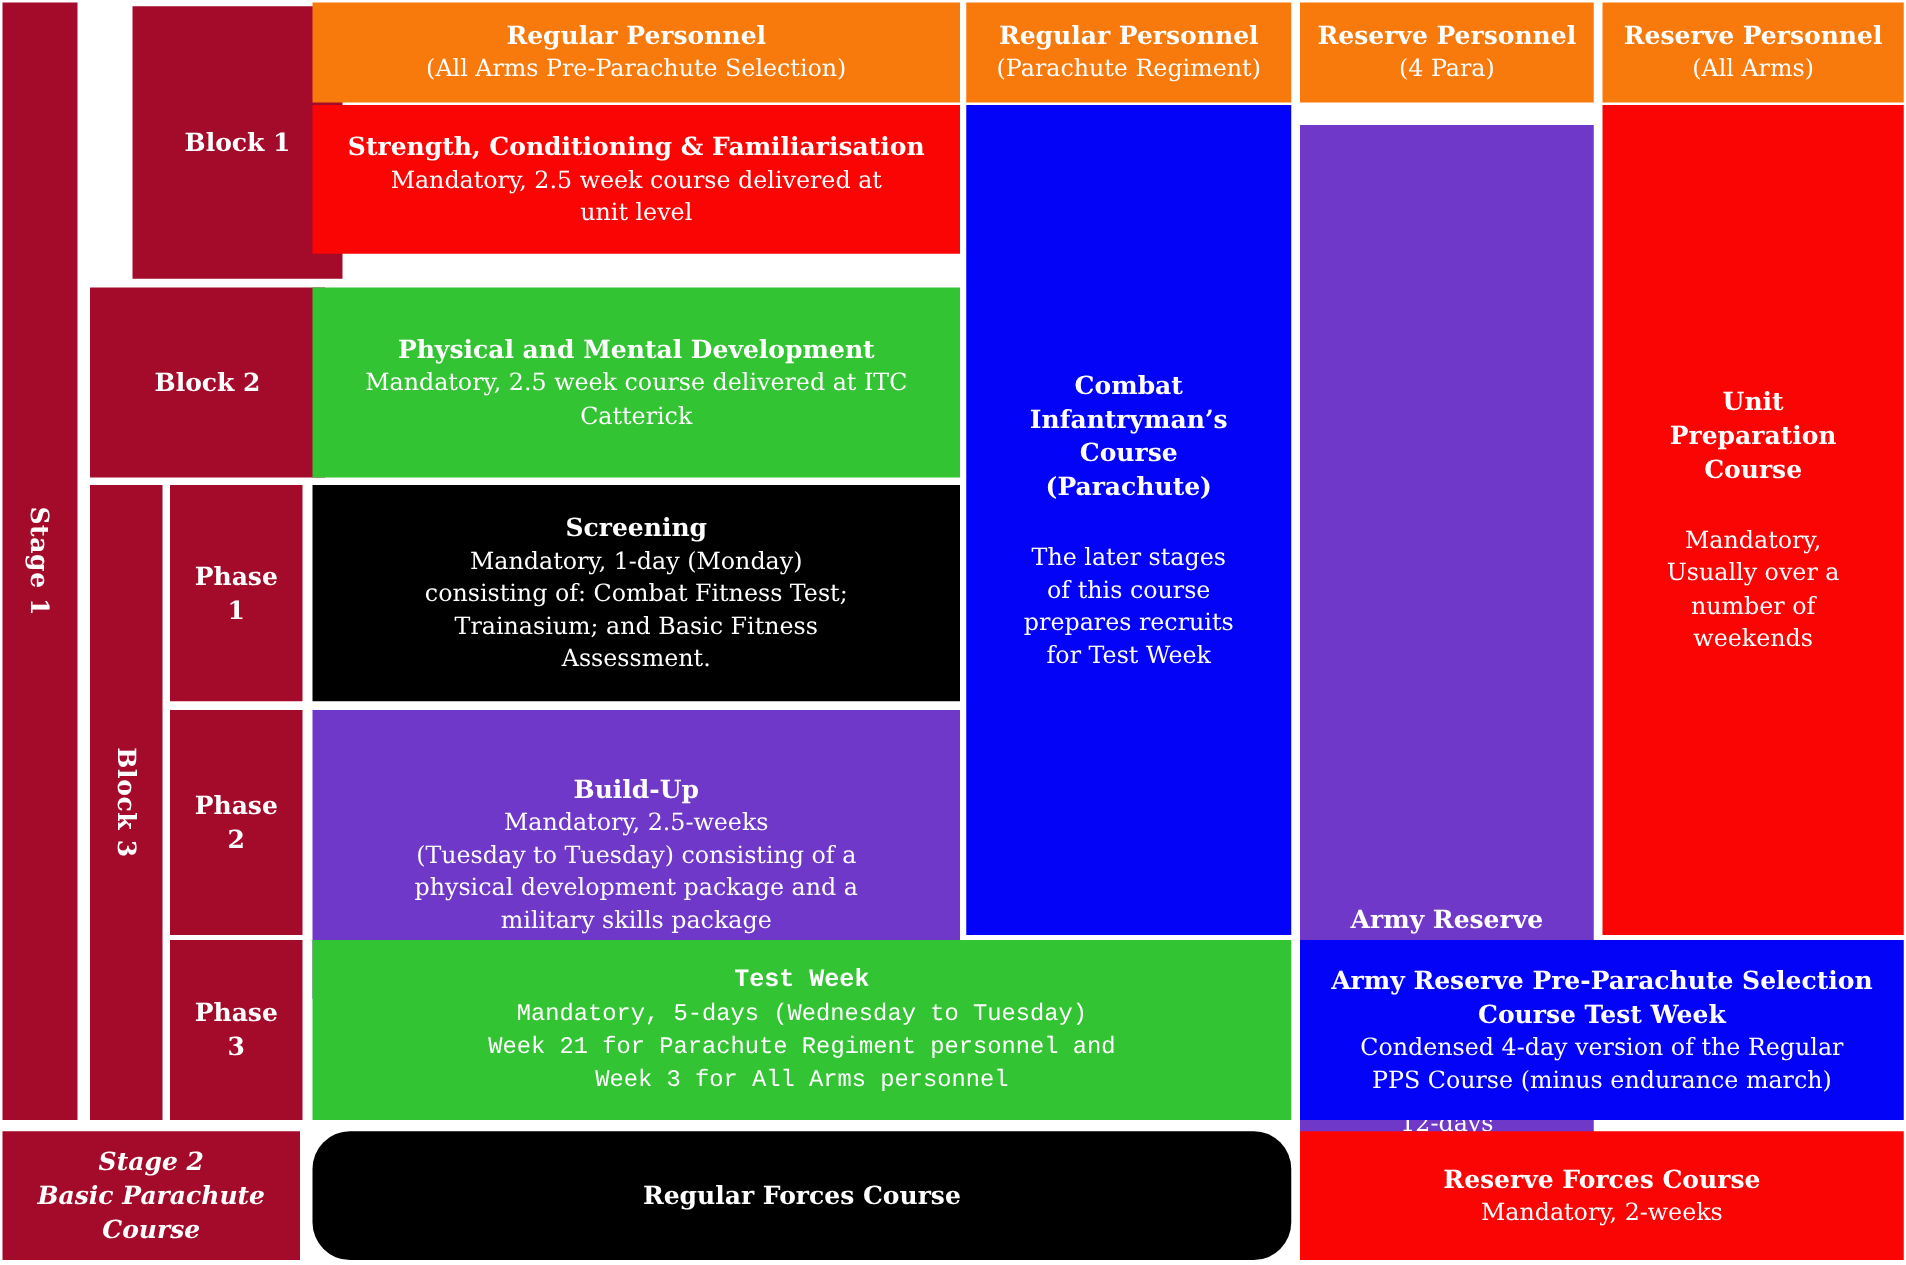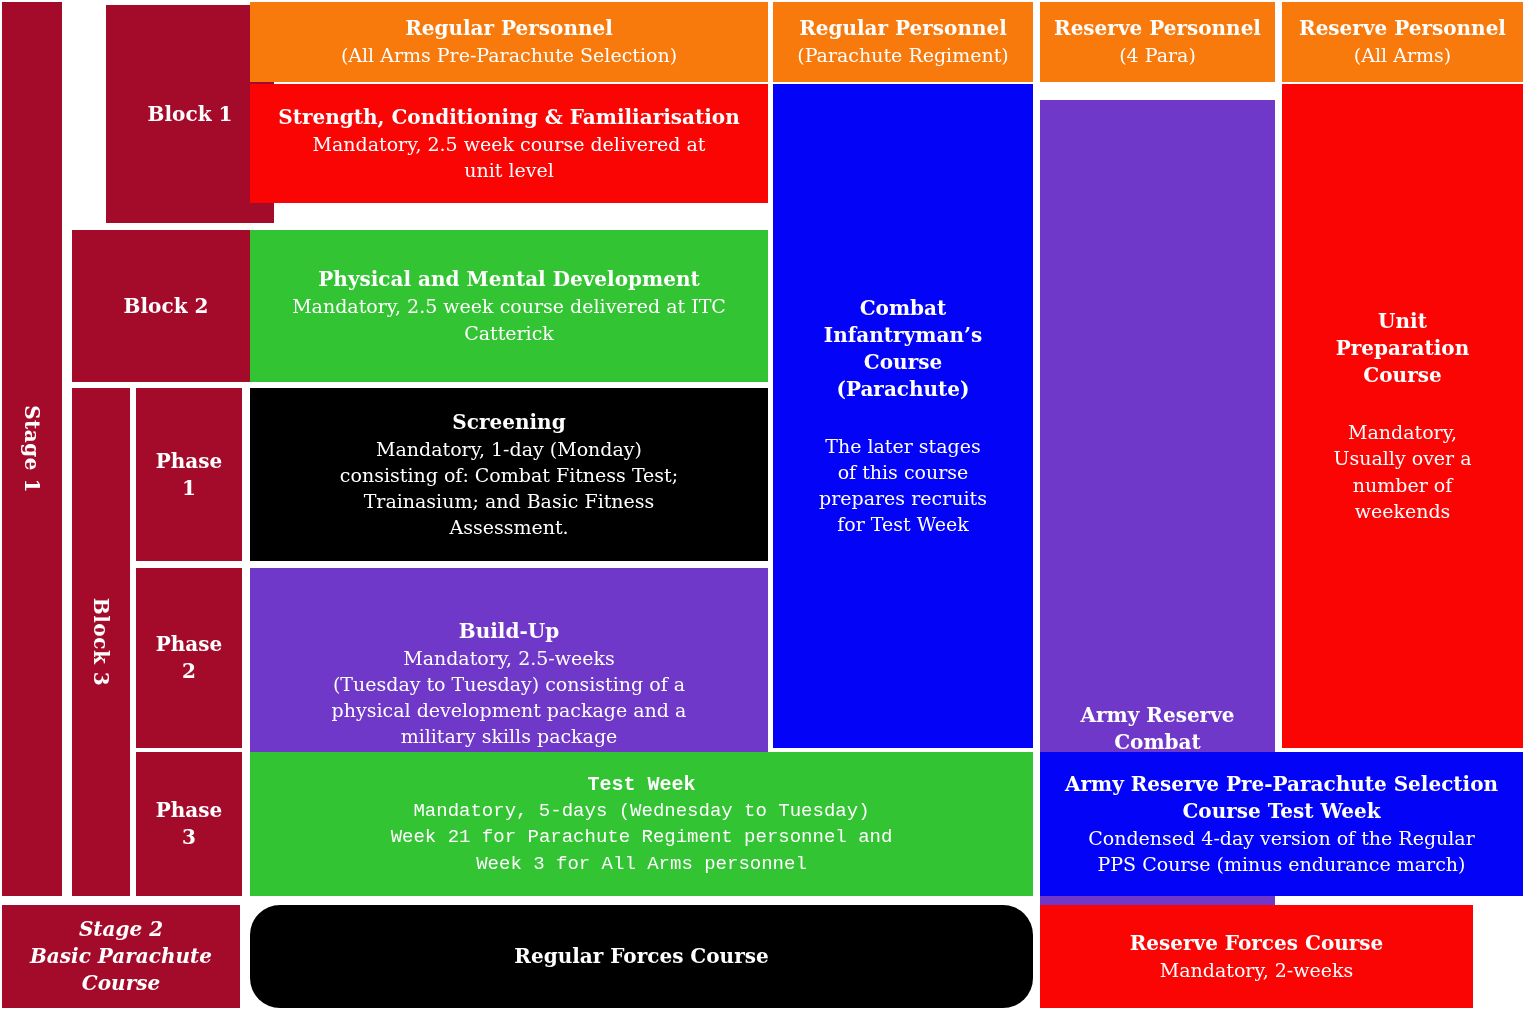--- a/index.html
+++ b/index.html
@@ -1,21 +1,21 @@
 <!DOCTYPE html>
 <html><head>
 <meta charset="utf-8">
 <style>
   html,body{margin:0;padding:0;background:#ffffff;}
   body{font-family:"DejaVu Serif", serif; -webkit-font-smoothing:antialiased;}
   .canvas{position:relative;width:1525px;height:1012px;background:#ffffff;overflow:hidden;}
   .cell{
     position:absolute;box-sizing:border-box;
     display:flex;flex-direction:column;align-items:center;justify-content:center;
-    text-align:center;color:#ffffff;padding:20px 8px;
+    text-align:center;color:#ffffff;padding:0 8px;
   }
   .t{font-weight:bold;font-size:20px;line-height:1.35;white-space:pre-line;}
   .b{font-size:19px;line-height:1.38;white-space:pre-line;}
   .gap{margin-top:30px;}
   .rot90{transform:rotate(90deg);white-space:nowrap;font-weight:bold;font-size:20px;letter-spacing:0.5px;}
   .bg-crimson{background:#A40B2B;}
   .bg-orange{background:#F87A0C;}
   .bg-red{background:#FA0404;}
   .bg-green{background:#33C433;}
   .bg-black{background:#000000;}
@@ -137,18 +137,18 @@
   </div>
 
   <div class="cell bg-crimson" style="left:2px;top:905px;width:238px;height:103px;font-style:italic;">
     <span class="t">Stage 2
 Basic Parachute
 Course</span>
   </div>
   <div class="cell bg-black" style="left:250px;top:905px;width:783px;height:103px;border-radius:30px;">
     <span class="t">Regular Forces Course</span>
   </div>
-  <div class="cell bg-red" style="left:1040px;top:905px;width:433px;height:103px;">
+  <div class="cell bg-red" style="left:1040px;top:905px;width:483px;height:103px;">
     <span class="t">Reserve Forces Course</span>
     <span class="b">Mandatory, 2-weeks</span>
   </div>
 
 </div>
 
 </body></html>

